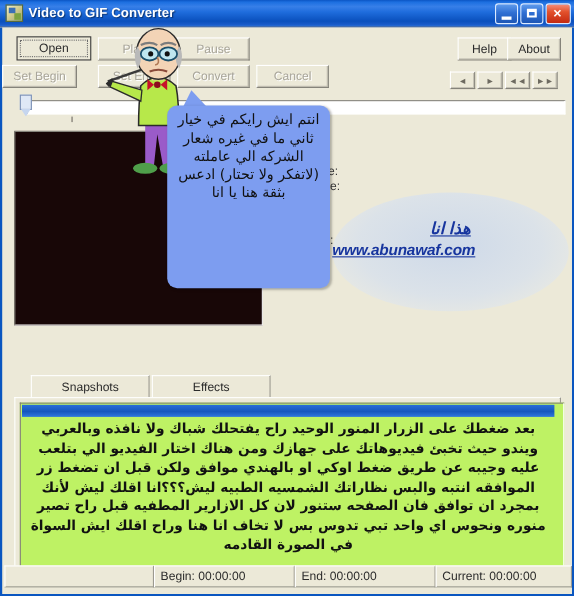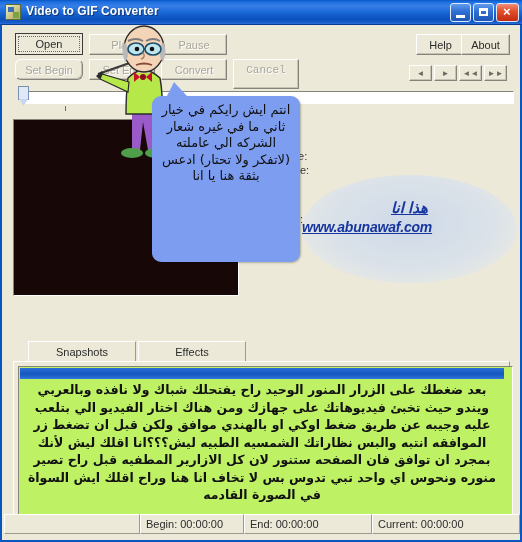--- a/index.html
+++ b/index.html
@@ -332,21 +332,21 @@
     border-right-color: #9c9a90;
     border-bottom-color: #9c9a90;
     font-size: 11px;
     color: #2b2b2b;
     line-height: 18px;
     padding-left: 5px;
     white-space: nowrap;
     overflow: hidden;
   }
   .sb-progress { width: 136px; }
-  .sb-begin { width: 104px; }
+  .sb-begin { width: 128px; }
   .sb-end { width: 128px; }
   .sb-current { flex: 1; }
 
   
   .cartoon { position: absolute; left: 96px; top: 22px; width: 115px; height: 142px; }
 
   
   .bubble {
     position: absolute;
     left: 152px; top: 96px;
@@ -397,24 +397,24 @@
   </div>
 
   <div class="client">
 
     <div class="btn default" style="left:13px; top:8px; width:68px; height:22px;">
       <div class="inner">Open</div>
     </div>
     <div class="btn disabled" style="left:87px; top:9px; width:66px; height:21px;">Play</div>
     <div class="btn disabled" style="left:159px; top:9px; width:66px; height:21px;">Pause</div>
 
-    <div class="btn disabled" style="left:13px; top:34px; width:68px; height:21px;border-radius:6px;">Set Begin</div>
+    <div class="btn disabled" style="left:0; top:34px; width:68px; height:21px;">Set Begin</div>
     <div class="btn disabled" style="left:87px; top:34px; width:66px; height:21px;">Set End</div>
     <div class="btn disabled" style="left:159px; top:34px; width:66px; height:21px;">Convert</div>
-    <div class="btn disabled" style="left:231px; top:34px; width:66px; height:30px;font-family:Liberation Mono, monospace;">Cancel</div>
+    <div class="btn disabled" style="left:231px; top:34px; width:66px; height:21px;">Cancel</div>
 
     <div class="btn" style="left:414px; top:9px; width:49px; height:21px;">Help</div>
     <div class="btn" style="left:459px; top:9px; width:49px; height:21px;">About</div>
 
     <div class="btn nav" style="left:407px; top:40px; width:23px; height:16px;">◄</div>
     <div class="btn nav" style="left:432px; top:40px; width:23px; height:16px;">►</div>
     <div class="btn nav" style="left:457px; top:40px; width:23px; height:16px;">◄◄</div>
     <div class="btn nav" style="left:482px; top:40px; width:23px; height:16px;">►►</div>
 
     <div class="trackbar">

